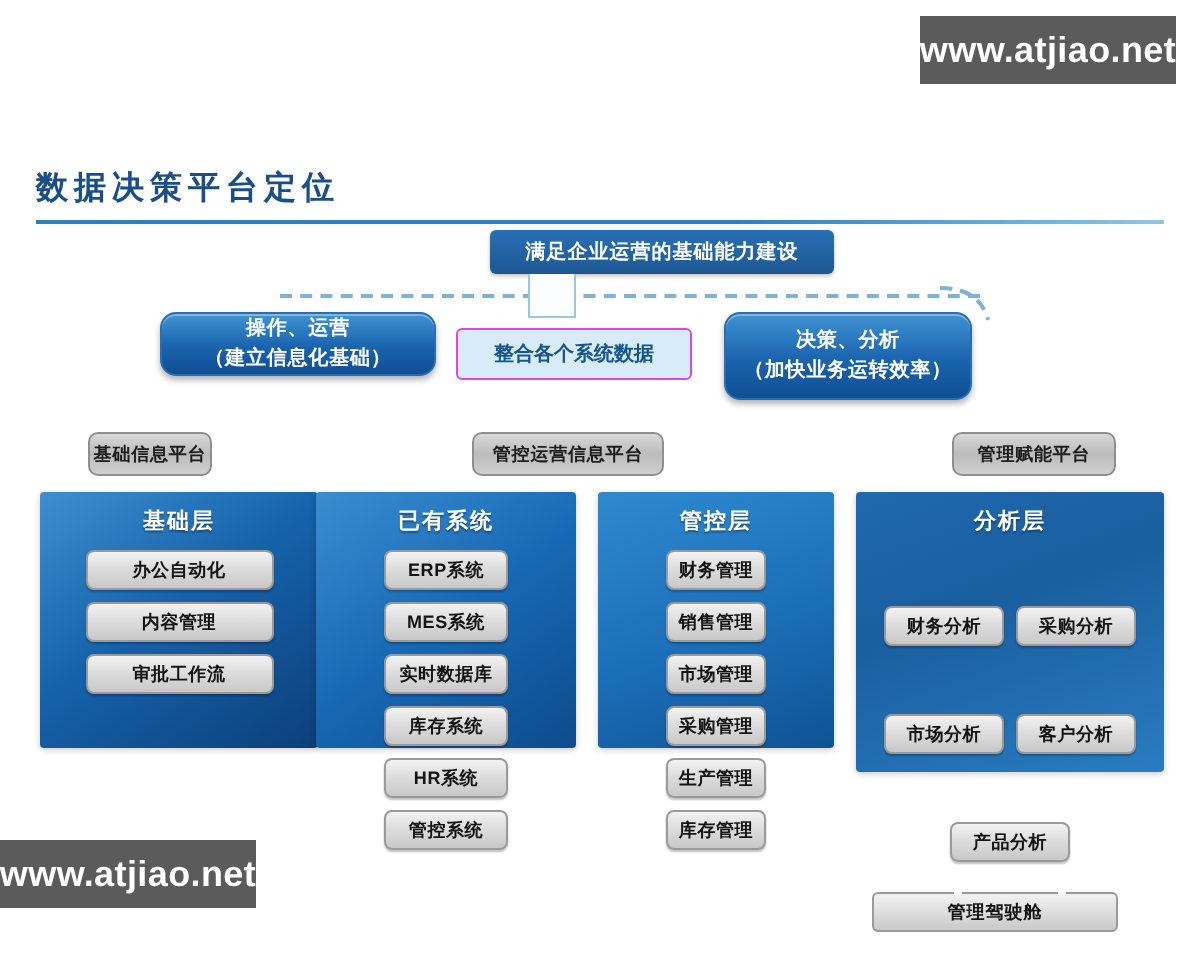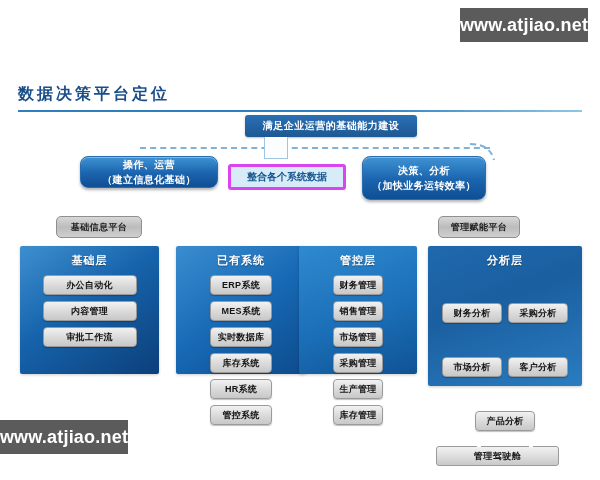--- a/index.html
+++ b/index.html
@@ -68,51 +68,51 @@
     color: #ffffff;
     display: flex; flex-direction: column;
     align-items: center; justify-content: center;
     font-size: 10px; font-weight: bold; line-height: 15px;
     letter-spacing: .4px;
   }
   #pill-left  { left: 80px;  top: 156px; width: 138px; height: 32px; }
   #pill-right { left: 362px; top: 156px; width: 124px; height: 44px; }
   #pill-mid {
     position: absolute; left: 228px; top: 164px; width: 118px; height: 26px;
-    background: #d7ecf8; border: 3px solid #d946ef; border-radius: 3px;
+    background: #d7ecf8; border: 1px solid #d946ef; border-radius: 3px;
     color: #16558f; font-size: 10px; font-weight: bold;
     display: flex; align-items: center; justify-content: center;
   }
 
   
   .tag {
     position: absolute; height: 22px;
     background: linear-gradient(to bottom, #d8d8d8 0%, #bcbcbc 50%, #cfcfcf 100%);
     border: 1px solid #8f8f8f; border-radius: 5px;
     color: #1d1d1d; font-size: 9px; font-weight: bold;
     display: flex; align-items: center; justify-content: center;
     letter-spacing: .4px;
   }
-  #tag-0 { left: 56px;  top: 216px; width: 86px; font-family: Liberation Mono, monospace; }
+  #tag-0 { left: 44px;  top: 216px; width: 62px; font-family: Liberation Mono, monospace; }
   #tag-1 { left: 236px; top: 216px; width: 96px; }
-  #tag-2 { left: 438px; top: 216px; width: 82px; }
+  #tag-2 { left: 476px; top: 216px; width: 82px; }
 
   
   .panel {
     position: absolute; top: 246px; border-radius: 2px;
     padding-top: 7px;
     box-shadow: 0 1px 3px rgba(0,0,0,.2);
   }
   .panel.g1 { background: linear-gradient(145deg,#3e8fd0 0%, #1663ab 45%, #0c3f7a 100%); }
   .panel.g2 { background: linear-gradient(145deg,#3b8dd0 0%, #1769b5 50%, #0d4b8c 100%); }
   .panel.g3 { background: linear-gradient(160deg,#2f8ad0 0%, #1b6fb8 55%, #0f5394 100%); }
   .panel.g4 { background: linear-gradient(160deg,#1f69ad 0%, #1a5fa0 40%, #2a7cc0 100%); }
 
   #panel-0 { left: 20px;  width: 139px; height: 128px; }
-  #panel-1 { left: 176px; width: 130px; height: 128px; }
+  #panel-1 { left: 158px; width: 130px; height: 128px; }
   #panel-2 { left: 299px; width: 118px; height: 128px; }
   #panel-3 { left: 428px; width: 154px; height: 140px; }
 
   .panel-title {
     color: #ffffff; font-size: 11px; font-weight: bold;
     text-align: center; letter-spacing: 1px; margin-bottom: 7px;
     text-shadow: 0 1px 1px rgba(0,0,0,.35);
   }
   .chip-grid {
     display: flex; flex-wrap: wrap; justify-content: center;
@@ -182,20 +182,21 @@
   </div>
 
   <div id="pill-mid">整合各个系统数据</div>
 
   <div class="pill-blue" id="pill-right">
     <span>决策、分析</span>
     <span>（加快业务运转效率）</span>
   </div>
 
   <div class="tag" id="tag-0">基础信息平台</div>
+  <div class="tag" id="tag-1">管控运营信息平台</div>
   <div class="tag" id="tag-2">管理赋能平台</div>
 
   <div class="panel g1" id="panel-0">
     <div class="panel-title">基础层</div>
     <div class="chip-grid one-col">
       <div class="chip">办公自动化</div>
       <div class="chip">内容管理</div>
       <div class="chip">审批工作流</div>
     </div>
   </div>

